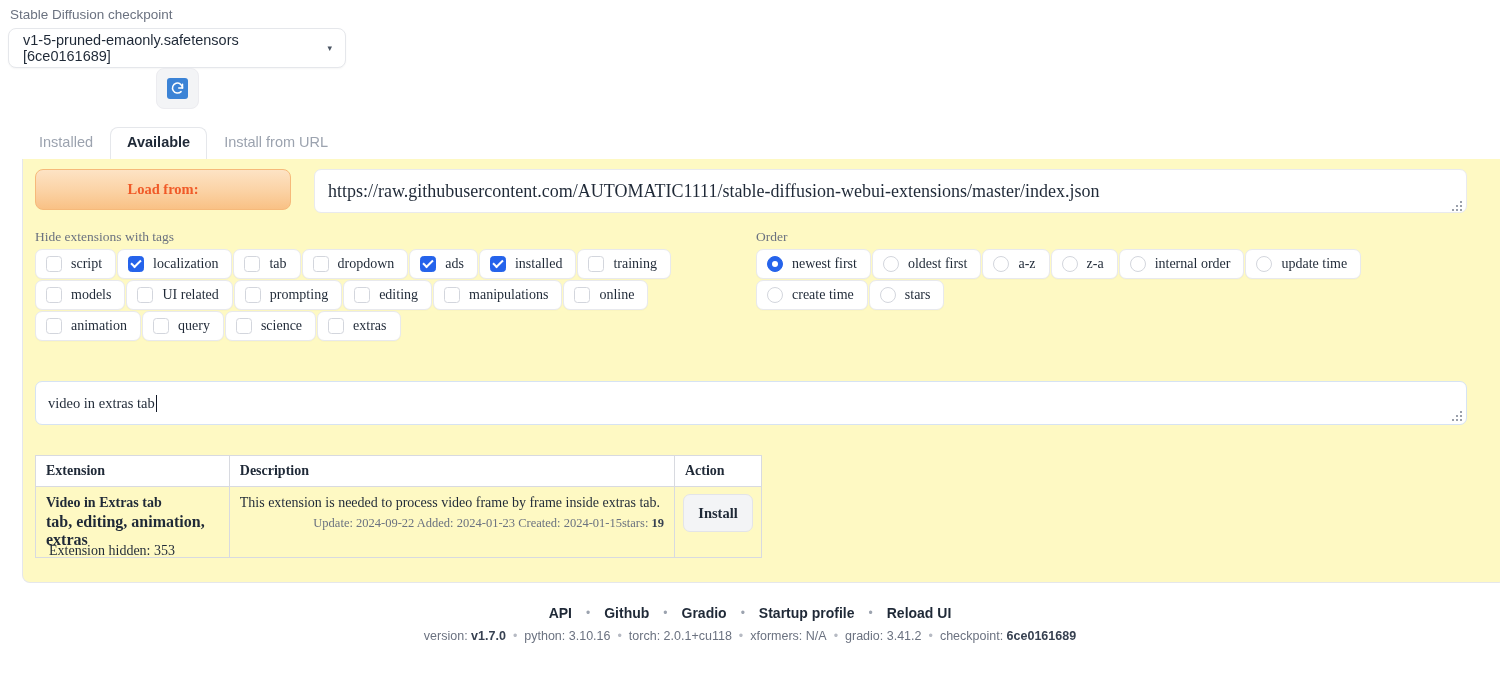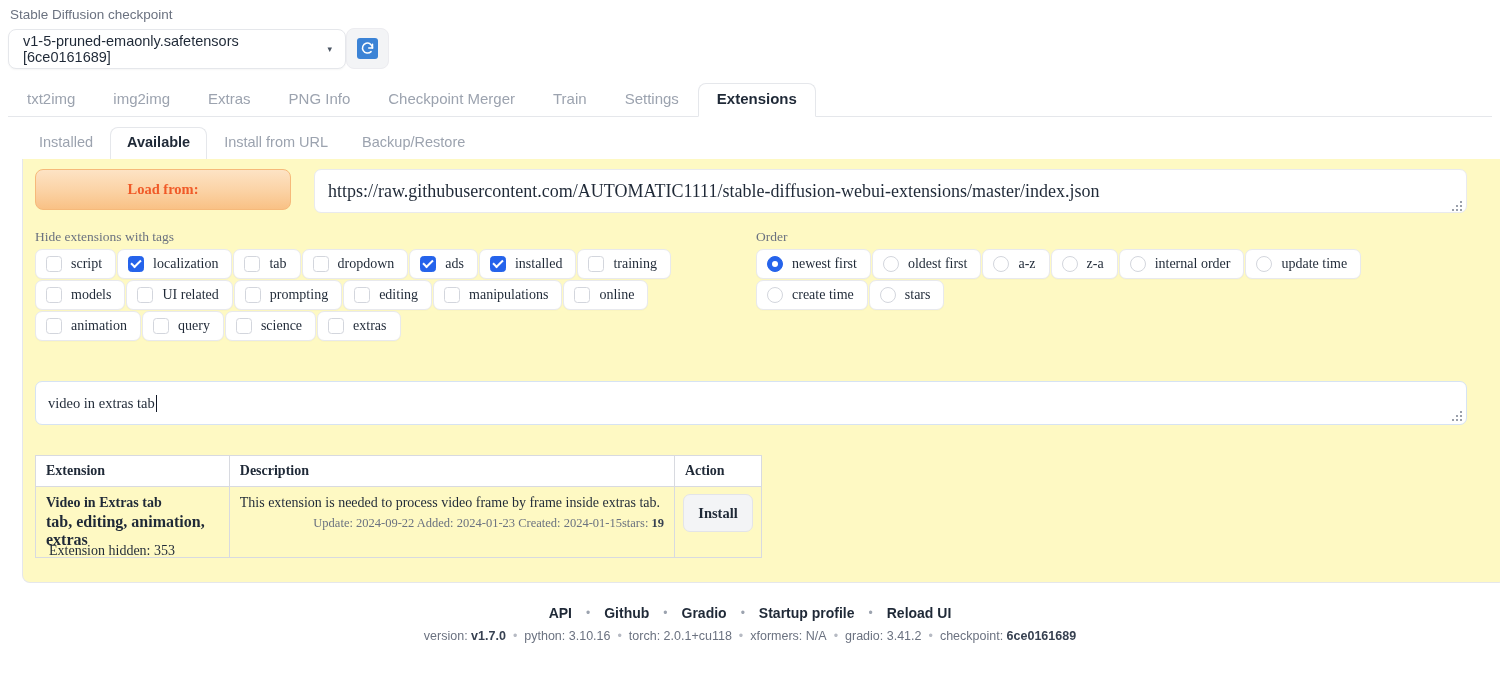--- a/index.html
+++ b/index.html
@@ -11,21 +11,21 @@
     color: #1f2937;
     overflow: hidden;
   }
   .app { position: relative; width: 1500px; height: 694px; }
 
   
   .ckpt-label {
     position: absolute; left: 10px; top: 7px;
     font-size: 13.5px; color: #6b7280;
   }
-  .ckpt-row { position: absolute; left: 8px; top: 28px; display: flex; align-items: center; gap: 0; }
+  .ckpt-row { position: absolute; left: 8px; top: 28px; display: flex; align-items: center; gap: 0; flex-direction: column; }
   .ckpt-select {
     width: 338px; height: 40px;
     border: 1px solid #e5e7eb; border-radius: 8px;
     background: #fff;
     display: flex; align-items: center; justify-content: space-between;
     padding: 0 13px 0 14px;
     font-size: 14.5px; color: #1f2937;
     box-shadow: 0 1px 2px rgba(0,0,0,.04);
   }
   .ckpt-caret { font-size: 9px; color: #4b5563; margin-left: 8px; }
@@ -192,36 +192,25 @@
     <div class="refresh-btn">
       <span class="refresh-ico">
         <svg width="15" height="15" viewBox="0 0 24 24" fill="none" stroke="#ffffff" stroke-width="2.4" stroke-linecap="round">
           <path d="M20 11a8 8 0 1 0-2.3 6"></path>
             <path d="M20 5v6h-6"></path>
         </svg>
       </span>
     </div>
   </div>
 
-  <div class="tabs-top" id="topTabs">
-      <div class="tab-top">txt2img</div>
-      <div class="tab-top">img2img</div>
-      <div class="tab-top">Extras</div>
-      <div class="tab-top">PNG Info</div>
-      <div class="tab-top">Checkpoint Merger</div>
-      <div class="tab-top">Train</div>
-      <div class="tab-top">Settings</div>
-      <div class="tab-top active">Extensions</div>
-    </div>
 
   <div class="tabs-sub" id="subTabs">
       <div class="tab-sub">Installed</div>
       <div class="tab-sub active">Available</div>
       <div class="tab-sub">Install from URL</div>
-      <div class="tab-sub">Backup/Restore</div>
     </div>
 
   <div class="panel">
 
     <div class="load-row">
       <div class="load-btn">Load from:</div>
       <div class="url-box">
         <span>https://raw.githubusercontent.com/AUTOMATIC1111/stable-diffusion-webui-extensions/master/index.json</span>
         <span class="rs-handle">
           <svg width="14" height="14" viewBox="0 0 14 14">

